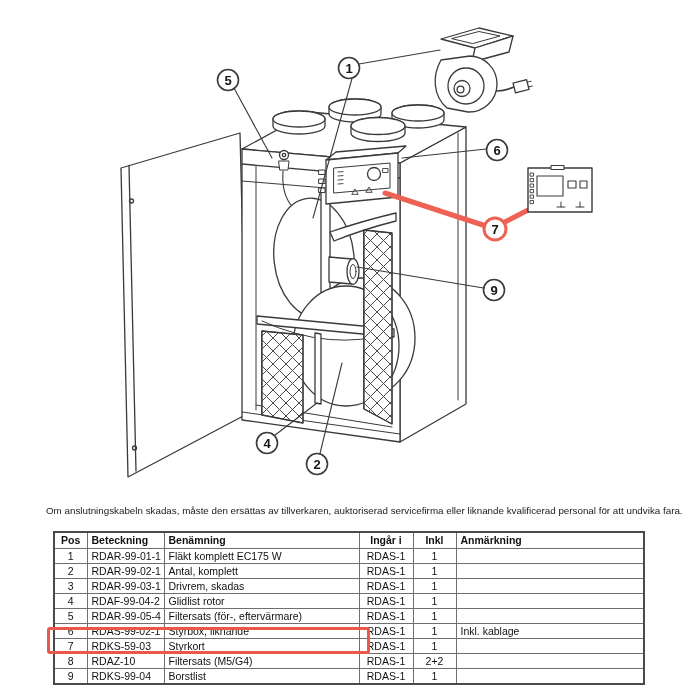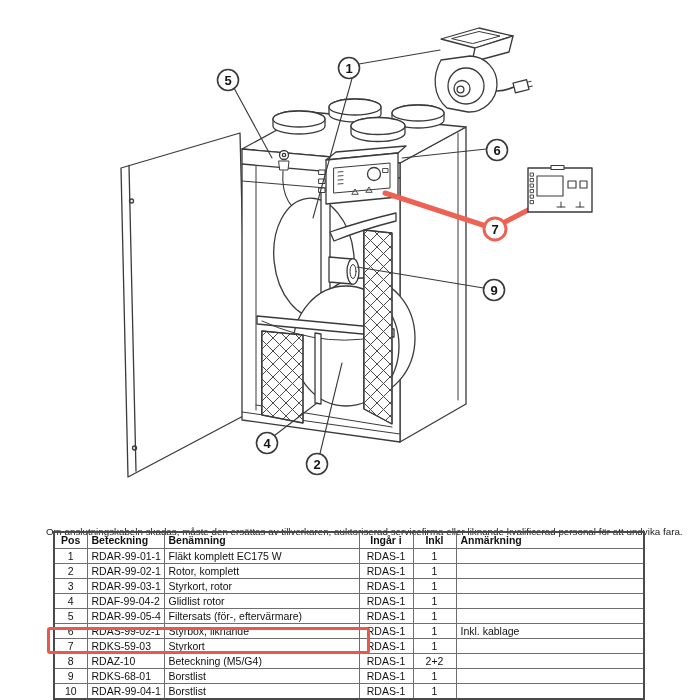--- a/index.html
+++ b/index.html
@@ -2,21 +2,21 @@
 <html><head>
 <meta charset="utf-8">
 <style>
   html,body { margin:0; padding:0; }
   body {
     width:700px; height:700px; background:#ffffff; position:relative;
     font-family:"Liberation Sans", sans-serif; overflow:hidden; color:#111;
   }
   .diagram-svg { position:absolute; top:0; left:0; }
   .caption {
-    position:absolute; left:46px; top:526px; width:648px;
+    position:absolute; left:46px; top:505px; width:648px;
     font-size:9.8px; line-height:12px; color:#1a1a1a; letter-spacing:0px;
     white-space:nowrap;
   }
   .table-wrap { position:absolute; left:53px; top:531px; }
   table.parts {
     border-collapse:collapse; table-layout:fixed; width:592px;
     font-size:10.5px; color:#111; border:2px solid #4a4a4a;
   }
   table.parts th, table.parts td {
     border:1px solid #6f6f6f; padding:0 4px; height:14px; line-height:13px;
@@ -251,29 +251,29 @@
           <td class="col0">1</td>
           <td class="col1">RDAR-99-01-1</td>
           <td class="col2">Fläkt komplett EC175 W</td>
           <td class="col3">RDAS-1</td>
           <td class="col4">1</td>
           <td class="col5"></td>
         </tr>
         <tr>
           <td class="col0">2</td>
           <td class="col1">RDAR-99-02-1</td>
-          <td class="col2">Rotor, komplett</td>
+          <td class="col2">Antal, komplett</td>
           <td class="col3">RDAS-1</td>
           <td class="col4">1</td>
           <td class="col5"></td>
         </tr>
         <tr>
           <td class="col0">3</td>
           <td class="col1">RDAR-99-03-1</td>
-          <td class="col2">Styrkort, rotor</td>
+          <td class="col2">Drivrem, skadas</td>
           <td class="col3">RDAS-1</td>
           <td class="col4">1</td>
           <td class="col5"></td>
         </tr>
         <tr>
           <td class="col0">4</td>
           <td class="col1">RDAF-99-04-2</td>
           <td class="col2">Glidlist rotor</td>
           <td class="col3">RDAS-1</td>
           <td class="col4">1</td>
@@ -299,36 +299,28 @@
           <td class="col0">7</td>
           <td class="col1">RDKS-59-03</td>
           <td class="col2">Styrkort</td>
           <td class="col3">RDAS-1</td>
           <td class="col4">1</td>
           <td class="col5"></td>
         </tr>
         <tr>
           <td class="col0">8</td>
           <td class="col1">RDAZ-10</td>
-          <td class="col2">Beteckning (M5/G4)</td>
+          <td class="col2">Filtersats (M5/G4)</td>
           <td class="col3">RDAS-1</td>
           <td class="col4">2+2</td>
           <td class="col5"></td>
         </tr>
         <tr>
           <td class="col0">9</td>
-          <td class="col1">RDKS-68-01</td>
-          <td class="col2">Borstlist</td>
-          <td class="col3">RDAS-1</td>
-          <td class="col4">1</td>
-          <td class="col5"></td>
-        </tr>
-        <tr>
-          <td class="col0">10</td>
-          <td class="col1">RDAR-99-04-1</td>
+          <td class="col1">RDKS-99-04</td>
           <td class="col2">Borstlist</td>
           <td class="col3">RDAS-1</td>
           <td class="col4">1</td>
           <td class="col5"></td>
         </tr>
       </tbody>
   </table>
   <div class="hl-box"></div>
 </div>
 

